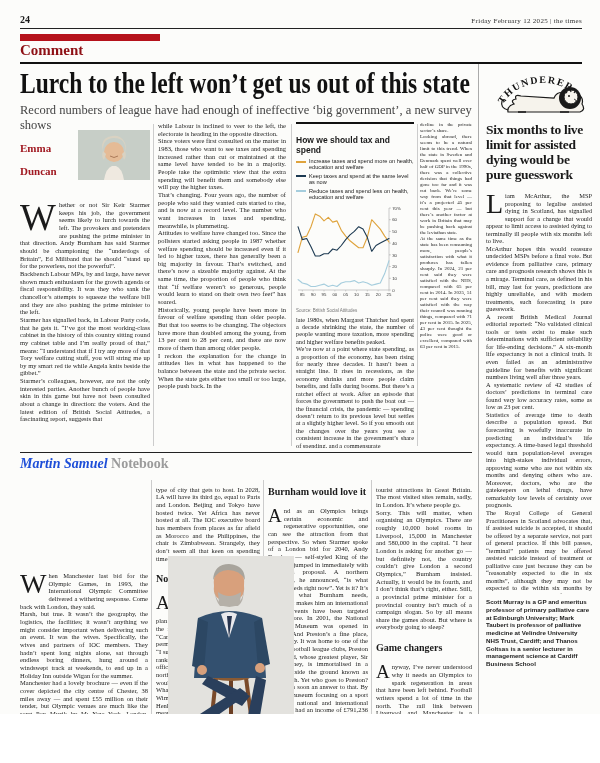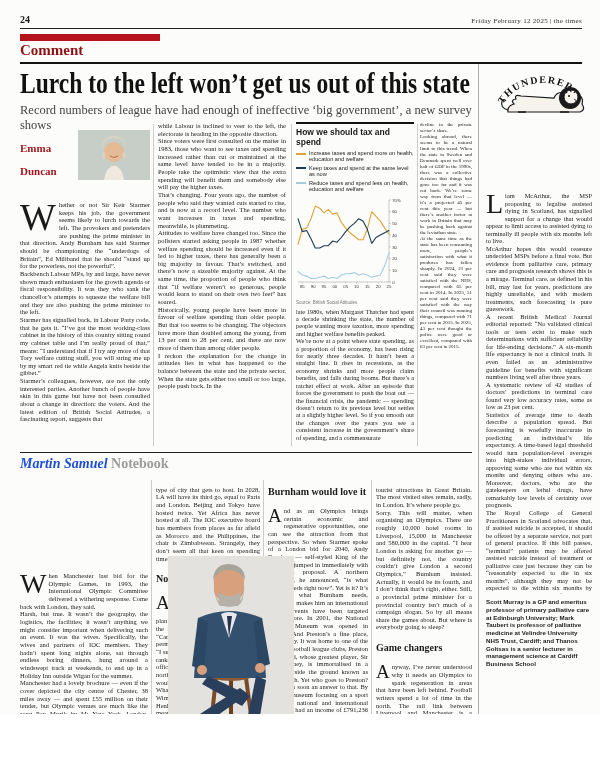--- a/index.html
+++ b/index.html
@@ -18,21 +18,21 @@
   .c1{left:20px;width:130px;height:326px;}
   .c2{left:158px;width:128px;height:326px;}
   .c3wrap{position:absolute;left:296px;top:122px;width:118px;height:326px;overflow:hidden;}
   .c3text{font-size:6.3px;line-height:1.18;text-align:justify;white-space:pre-line;margin-top:3px;}
   .c4{left:420px;width:52px;font-size:5px;line-height:1.2;height:326px;}
   .byline{display:flex;gap:4px;margin-bottom:4px;align-items:flex-start;}
   .byline-name{font-size:11px;font-weight:bold;color:#a11a22;line-height:1.05;width:54px;padding-top:2px;}
   .dc-xl::first-letter{float:left;font-size:38px;line-height:30px;padding:1px 3px 0 0;}
   .dc-l::first-letter{float:left;font-size:28px;line-height:22px;padding:1px 2px 0 0;}
   .dc-m::first-letter{float:left;font-size:19px;line-height:15px;padding:1px 2px 0 0;}
-  .chartbox{border-top:2px solid #111;padding-top:3px;font-family:"Liberation Sans",sans-serif;}
+  .chartbox{border-top:2px solid #111;padding-top:11px;font-family:"Liberation Sans",sans-serif;}
   .chart-title{font-size:8.5px;font-weight:bold;margin-bottom:3px;}
   .legend-item{display:flex;gap:3px;font-size:5.6px;line-height:1.15;margin-bottom:2px;color:#222;align-items:flex-start;}
   .legend-swatch{flex:0 0 10px;height:2px;margin-top:2.5px;background:#999;}
   .chart-source{font-size:4.5px;color:#777;margin-top:1px;}
   .sb-headline{position:absolute;left:486px;top:122px;width:108px;font-size:13.5px;font-weight:bold;line-height:1.12;letter-spacing:-0.3px;}
   .sb-body{position:absolute;left:486px;top:192px;width:106px;height:402px;font-size:6.4px;line-height:1.18;text-align:justify;overflow:hidden;white-space:pre-line;}
   .sb-bio{position:absolute;left:486px;top:598px;width:106px;font-family:"Liberation Sans",sans-serif;font-size:6.2px;font-weight:bold;color:#222;line-height:1.25;}
   .nb-rule{position:absolute;left:20px;top:452px;width:452px;height:1px;background:#222;}
   .nb-kicker{position:absolute;left:20px;top:456px;font-size:14px;font-weight:bold;}
   .nb-kicker .red{color:#1d4ed8;font-style:italic;}
@@ -179,20 +179,21 @@
       <circle cx="76" cy="38" r="11" fill="#1a1a1a"></circle>
       <circle cx="77" cy="37" r="7" fill="#f6f3ec" stroke="#1a1a1a" stroke-width="1"></circle>
       <circle cx="75" cy="36" r="1" fill="#1a1a1a"></circle>
       <path d="M80,39 q3,1 2,3" stroke="#1a1a1a" stroke-width="0.8" fill="none"></path>
       <path d="M70,30 l3,3 M76,28 l1,4 M82,30 l-2,3" stroke="#1a1a1a" stroke-width="1.2"></path>
       <path d="M14,50 Q6,48 8,41 q2,-3 4,0" stroke="#1a1a1a" stroke-width="1.2" fill="none"></path>
       <path d="M24,52 l8,0 M66,52 l9,0" stroke="#1a1a1a" stroke-width="1.4"></path>
     </g>
   </svg>
 
+  <div class="sb-headline">Six months to live limit for assisted dying would be pure guesswork</div>
   <div class="sb-body dc-l">Liam McArthur, the MSP proposing to legalise assisted dying in Scotland, has signalled support for a change that would appear to limit access to assisted dying to terminally ill people with six months left to live.
 McArthur hopes this would reassure undecided MSPs before a final vote. But evidence from palliative care, primary care and prognosis research shows this is a mirage. Terminal care, as defined in his bill, may last for years, predictions are highly unreliable, and with modern treatments, such forecasting is pure guesswork.
 A recent British Medical Journal editorial reported: “No validated clinical tools or tests exist to make such determinations with sufficient reliability for life-ending decisions.” A six-month life expectancy is not a clinical truth. It even failed as an administrative guideline for benefits with significant numbers living well after three years.
 A systematic review of 42 studies of doctors’ predictions in terminal care found very low accuracy rates, some as low as 23 per cent.
 Statistics of average time to death describe a population spread. But forecasting is woefully inaccurate in predicting an individual’s life expectancy. A time-based legal threshold would turn population-level averages into high-stakes individual errors, approving some who are not within six months and denying others who are. Moreover, doctors, who are the gatekeepers on lethal drugs, have remarkably low levels of certainty over prognosis.
 The Royal College of General Practitioners in Scotland advocates that, if assisted suicide is accepted, it should be offered by a separate service, not part of general practice. If this bill passes, “terminal” patients may be offered assisted suicide instead of treatment or palliative care just because they can be “reasonably expected to die in six months”, although they may not be expected to die within six months by clinicians. This was clarified in the House of Lords debate last week.
 While those facing death cannot access the high-quality palliative care they need, such legislation risks becoming a simple and dangerous cost-saving measure. A more responsible approach that would help tens of thousands of people dying every year in Scotland is to focus on expanding early access to high-quality palliative care delivered by GPs and community nurses, hospital staff and hospices.</div>
   <div class="sb-bio">Scott Murray is a GP and emeritus professor of primary palliative care at Edinburgh University; Mark Taubert is professor of palliative medicine at Velindre University NHS Trust, Cardiff; and Thanos Goltsas is a senior lecturer in management science at Cardiff Business School</div>
 
   <div class="nb-rule"></div>

